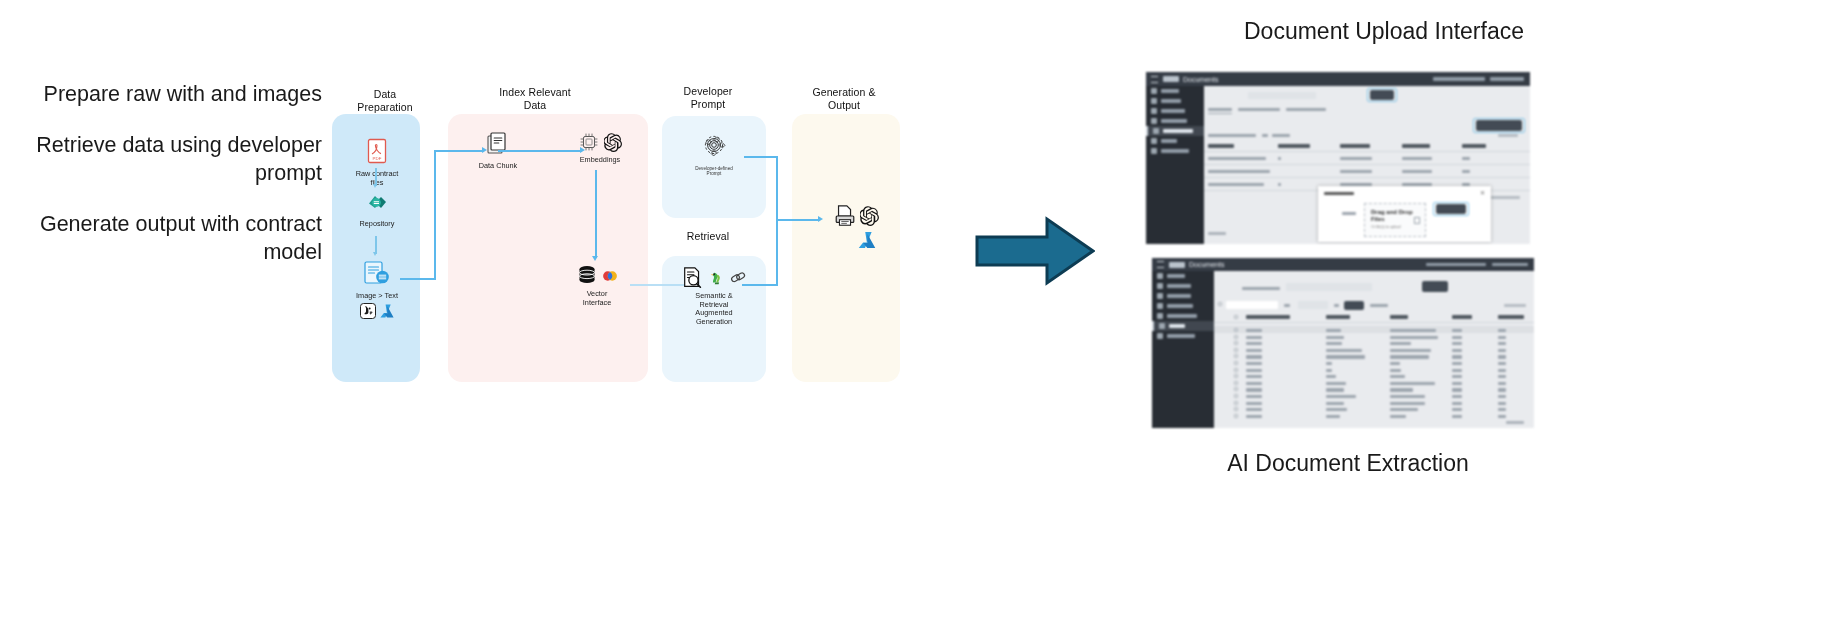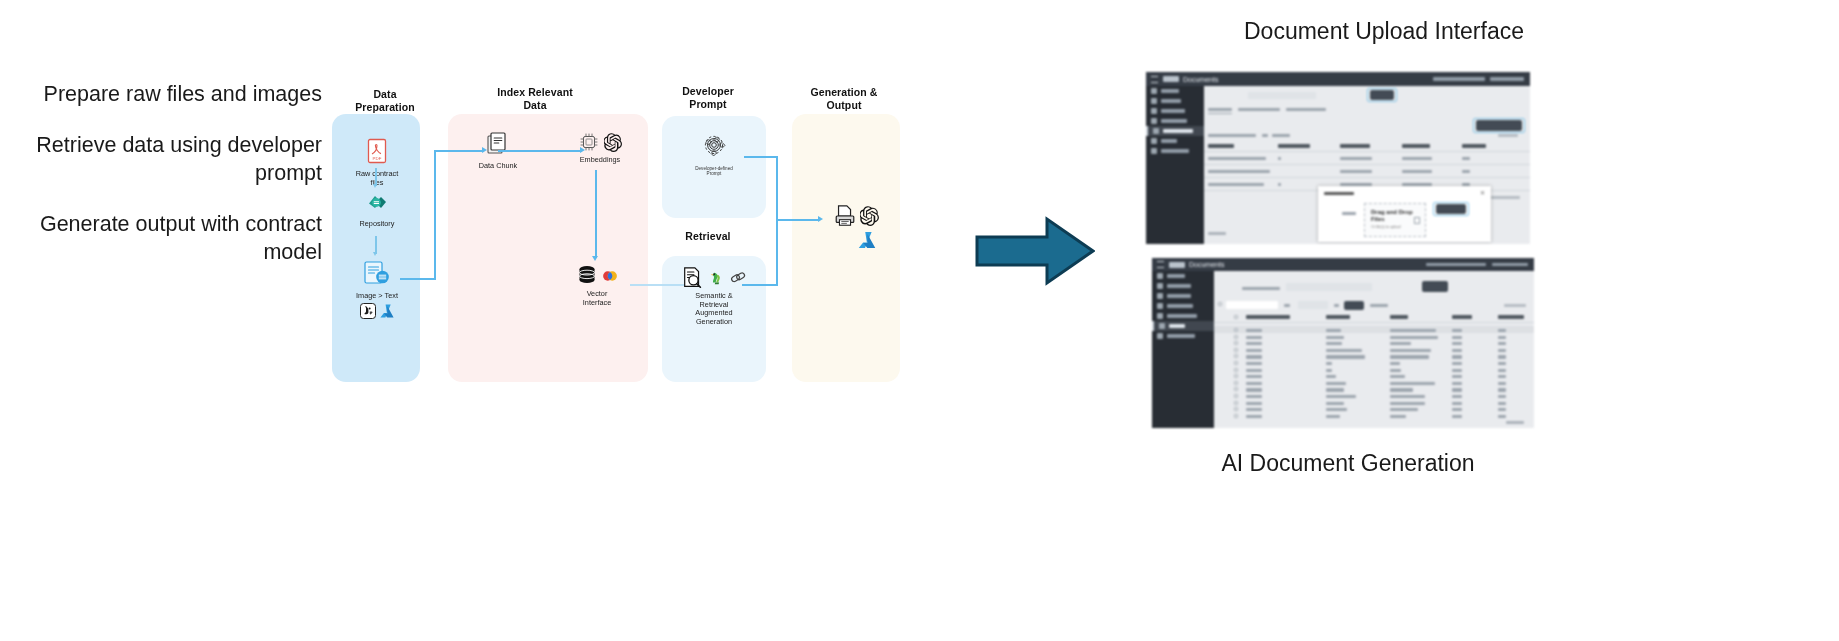--- a/index.html
+++ b/index.html
@@ -18,21 +18,21 @@
     text-align:right;
     font-size:21.5px; line-height:28px; color:#1a1a1a;
   }
   #bullets .bullet { margin-bottom:23px; }
 
   
   #diagram { position:absolute; left:330px; top:88px; width:580px; height:312px; }
 
   .col-title {
     position:absolute; text-align:center;
-    font-size:10.5px; font-weight:bold; color:#111; line-height:12.5px;
+    font-size:10.5px; font-weight:normal; color:#111; line-height:12.5px;
     letter-spacing:.1px;
   }
 
   .panel { position:absolute; border-radius:14px; }
   .panel.prep   { background:#cfe9f9; }
   .panel.index  { background:#fdf0ef; }
   .panel.devp   { background:#eaf5fc; }
   .panel.retr   { background:#eaf5fc; }
   .panel.gen    { background:#fdf9ee; }
 
@@ -97,21 +97,21 @@
 
   .row-line { position:absolute; height:1px; background:#d2d7dc; width:100%; }
   .cellbar { position:absolute; height:3.2px; background:#9aa3ac; border-radius:1px; }
   .hdrbar  { position:absolute; height:3.6px; background:#4a525b; border-radius:1px; }
   .tick    { position:absolute; width:4px; height:4px; border:1px solid #aab1b9; border-radius:1px; }
 </style>
 </head>
 <body>
 
 <div id="bullets">
-  <div class="bullet">Prepare raw files and images</div>
+  <div class="bullet">Prepare raw with and images</div>
   <div class="bullet">Retrieve data using developer prompt</div>
   <div class="bullet">Generate output with contract model</div>
 </div>
 
 <div id="diagram">
 
   <div class="col-title" style="left:10px; top:0px; width:90px;">
     <div>Data</div>
       <div>Preparation</div>
   </div>
@@ -611,13 +611,13 @@
           <div class="cellbar" style="left:176px;top:143.8px;width:16.25px;"></div>
           <div class="cellbar" style="left:238px;top:143.8px;width:10px;"></div>
           <div class="cellbar" style="left:284px;top:143.8px;width:7.5px;"></div>
         </div>
       </div>
 
     <div class="cellbar" style="left:292px; top:150px; width:18px;background:#aab1b9;"></div>
   </div>
 </div>
 
-<div class="shot-title" style="left:1048px; top:450px;">AI Document Generation</div>
+<div class="shot-title" style="left:1048px; top:450px;">AI Document Extraction</div>
 
 </body></html>

